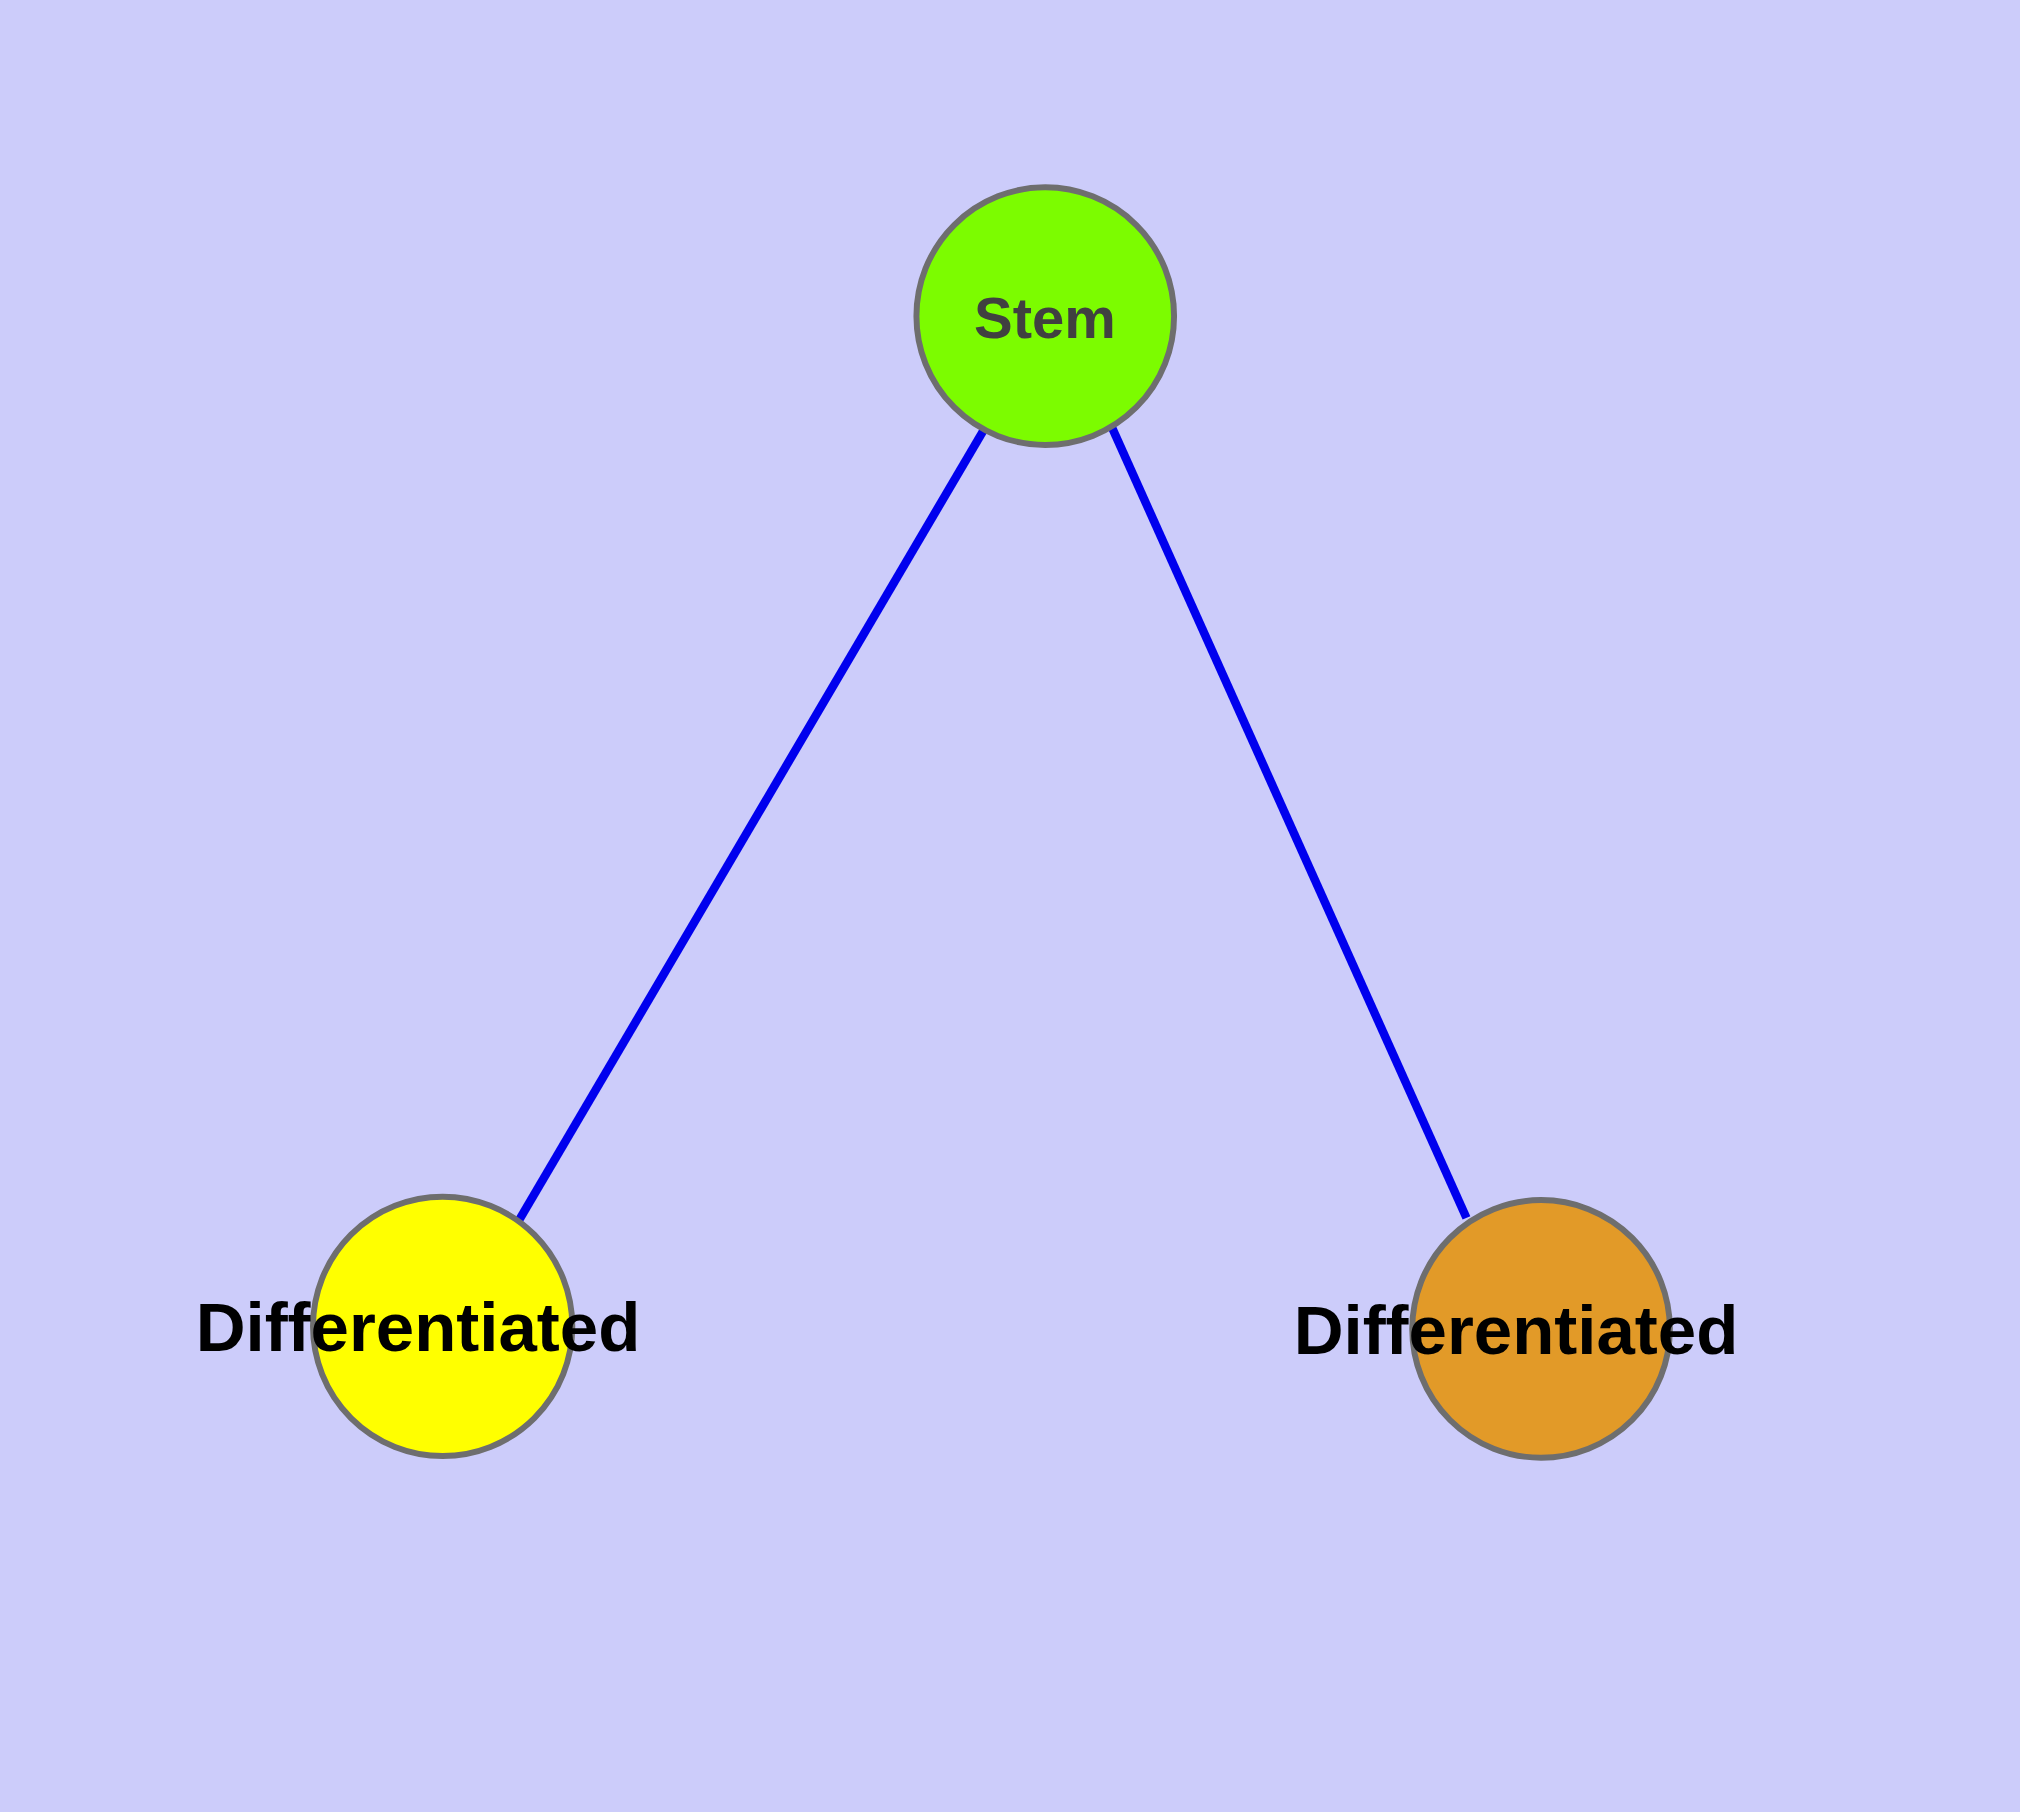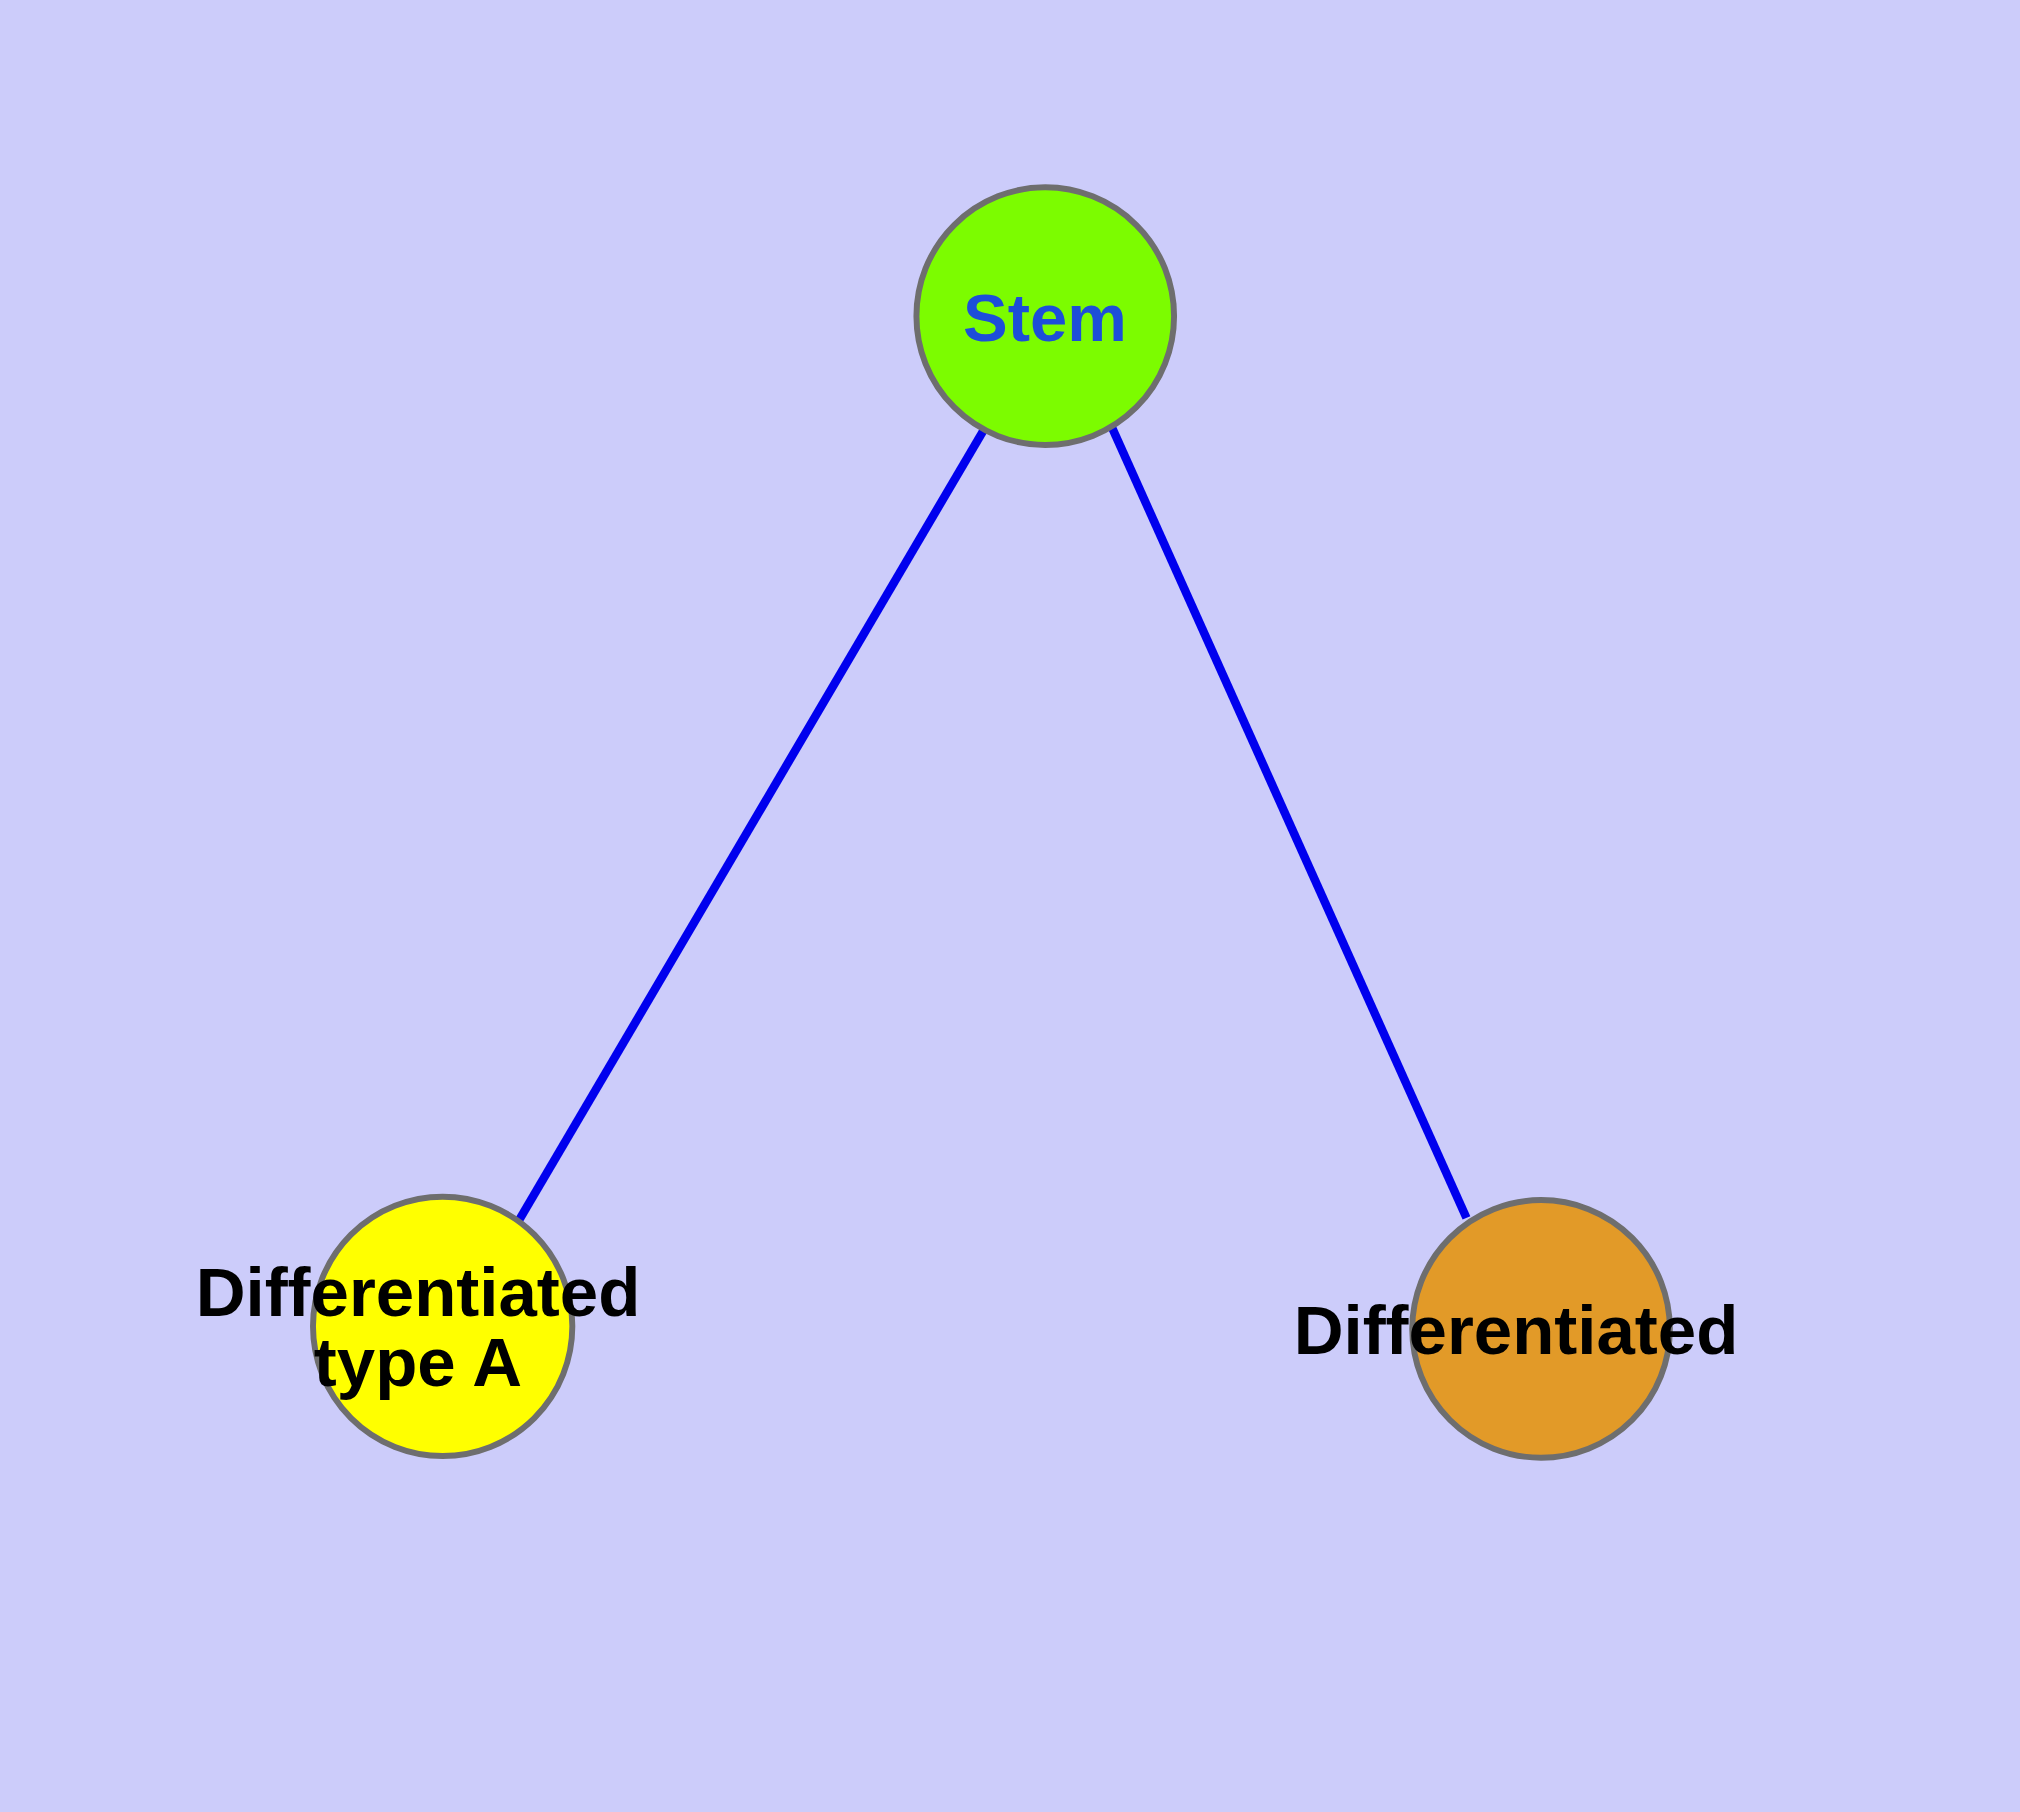--- a/index.html
+++ b/index.html
@@ -51,19 +51,19 @@
         <line x1="1312" y1="505" x2="1730" y2="1437" stroke="#0000ee" stroke-width="10" stroke-linecap="butt"></line>
       </g>
     <g id="node-layer">
         <circle cx="1233" cy="373" r="152" fill="#7cfc00" stroke="#6e6e6e" stroke-width="7"></circle>
         <circle cx="522" cy="1565" r="153" fill="#ffff00" stroke="#6e6e6e" stroke-width="7"></circle>
         <circle cx="1818" cy="1568" r="152" fill="#e29a28" stroke="#6e6e6e" stroke-width="7"></circle>
       </g>
   </svg>
 
   <div id="label-layer">
-      <div class="node-label" style="left: 1045px; top: 318px; color: #1d4ed8; font-size: 67px;"><div>Stem</div></div>
-      <div class="node-label" style="left: 418px; top: 1328px; color: rgb(0, 0, 0); font-size: 69px;"><div>Differentiated</div><div>type A</div></div>
+      <div class="node-label" style="left: 1045px; top: 318px; color: #404040; font-size: 58px;"><div>Stem</div></div>
+      <div class="node-label" style="left: 418px; top: 1328px; color: rgb(0, 0, 0); font-size: 69px;"><div>Differentiated</div></div>
       <div class="node-label" style="left: 1516px; top: 1331px; color: rgb(0, 0, 0); font-size: 69px;"><div>Differentiated</div></div>
     </div>
 
 </div>
 
 
 </body></html>

